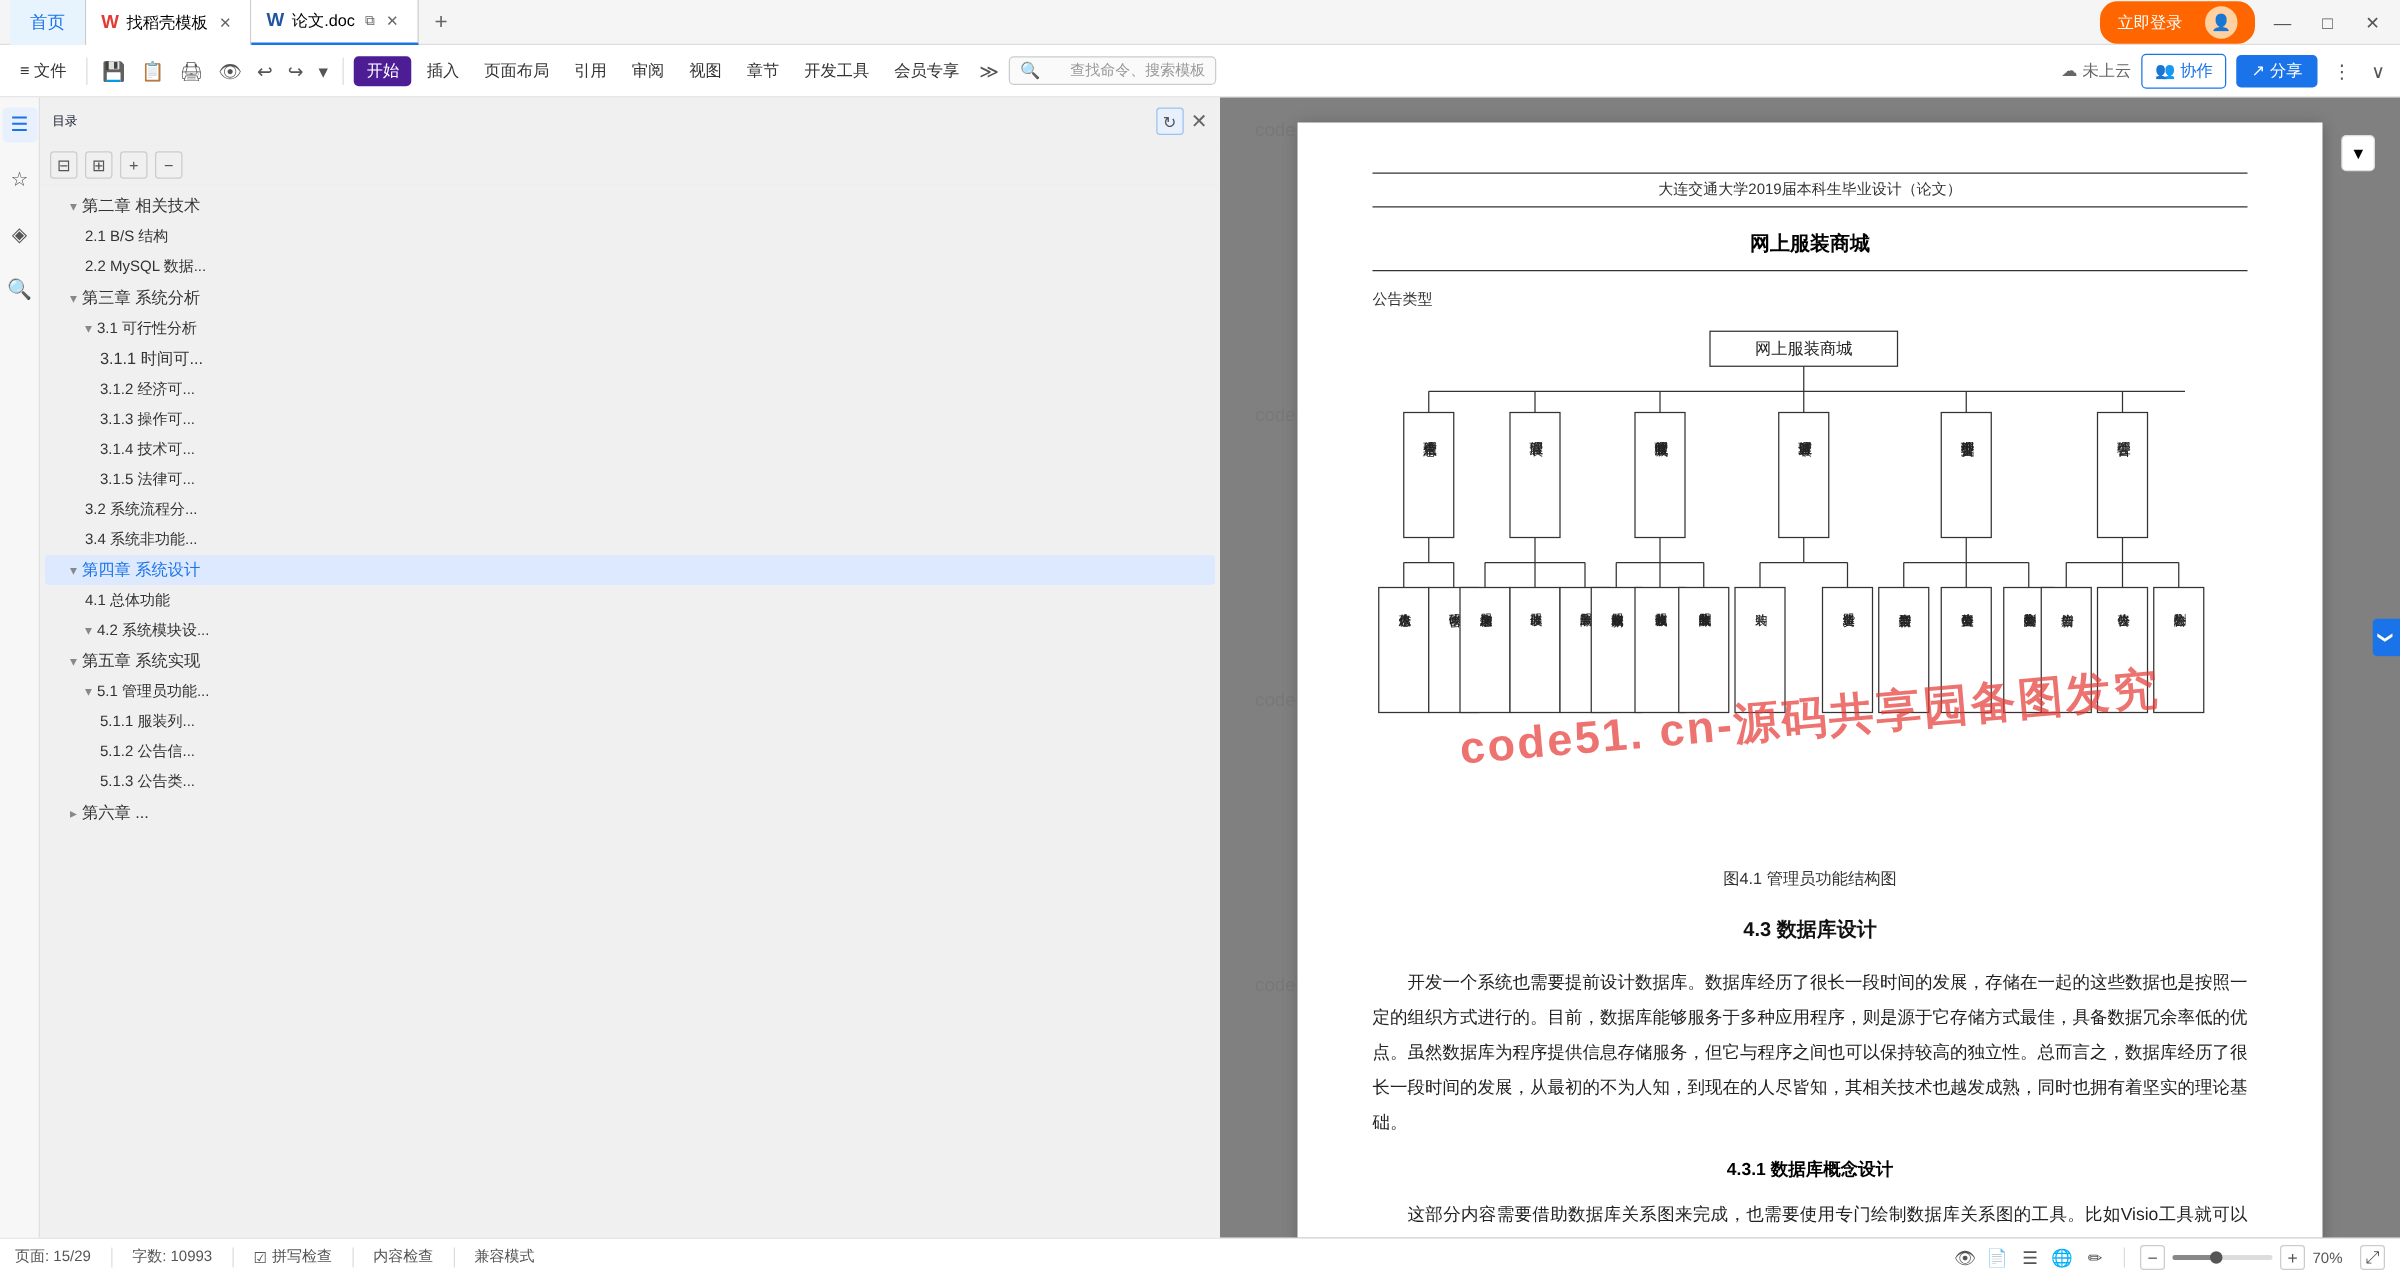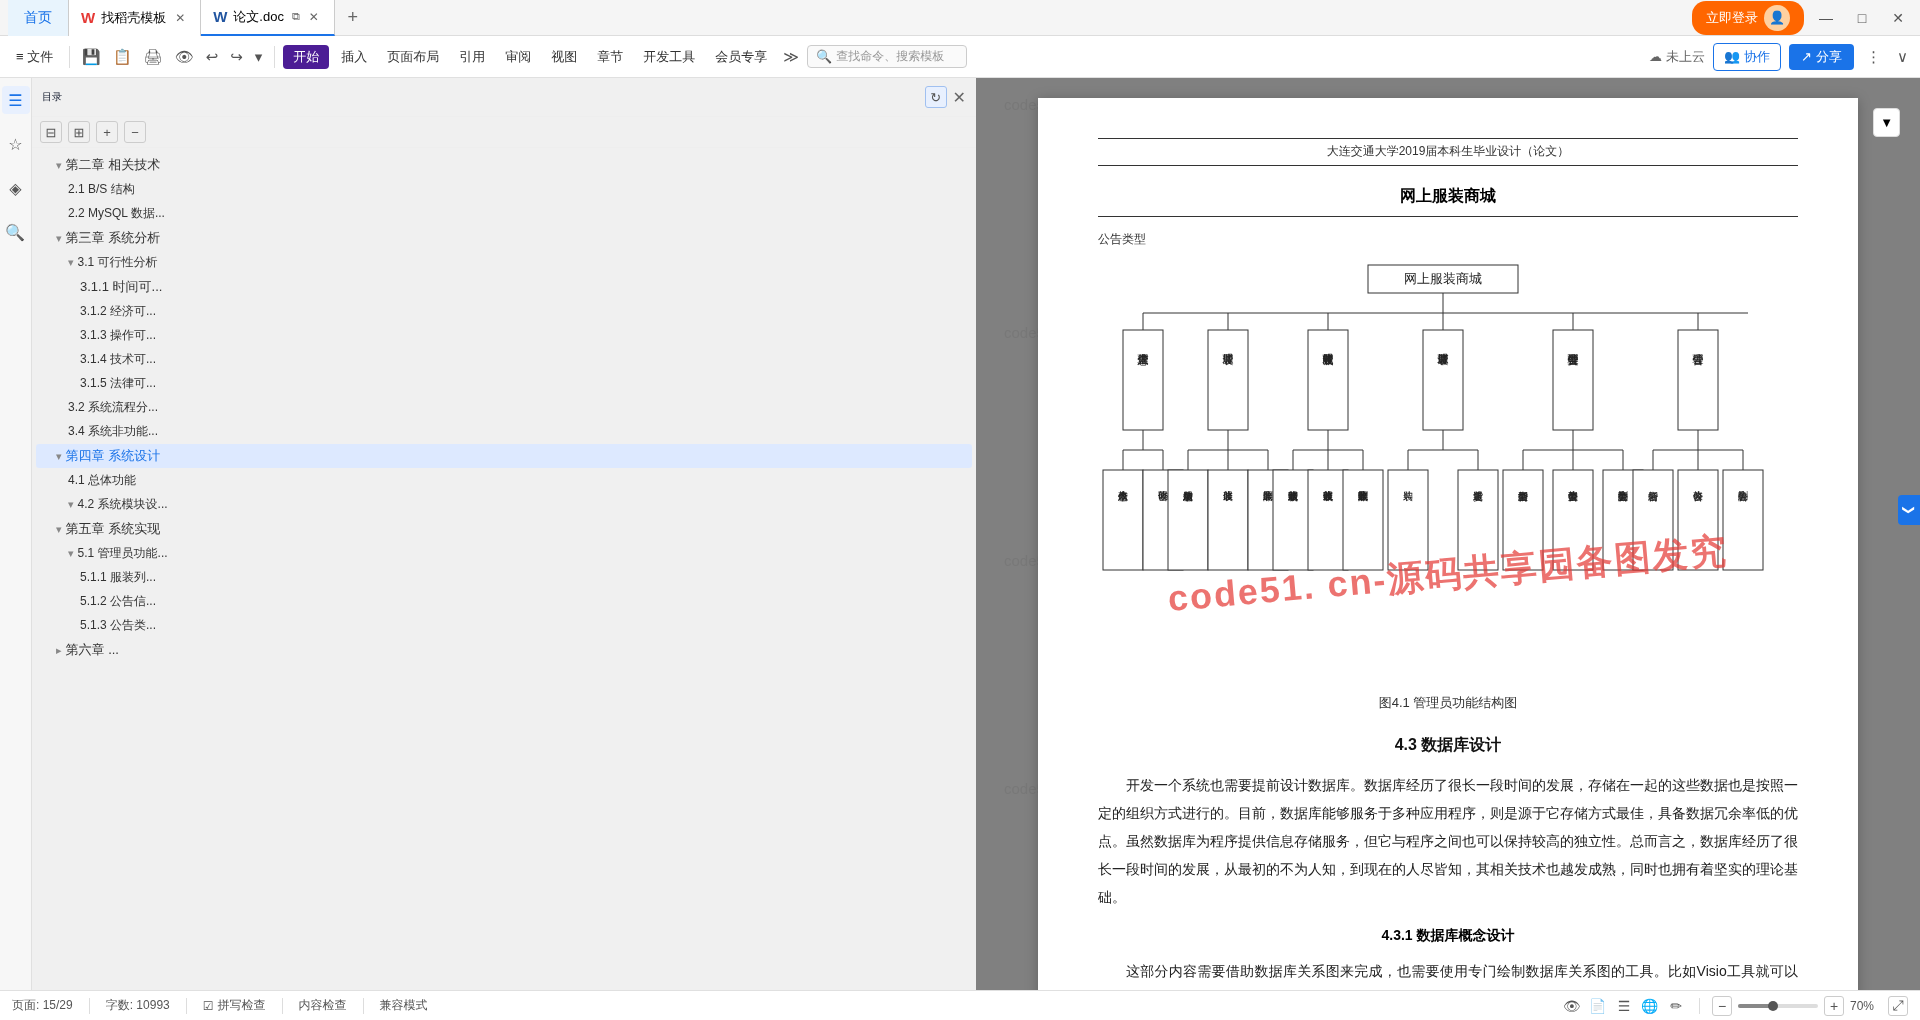--- a/index.html
+++ b/index.html
@@ -13,21 +13,21 @@
       display: flex; align-items: center; padding: 0 16px; height: 36px; background: #e8f4fd; color: #1a73e8; font-size: 14px; border-right: 1px solid #ccc; cursor: pointer;
     }
     .tab-item {
       display: flex; align-items: center; padding: 0 12px; height: 36px; background: #fff; border-right: 1px solid #ccc; cursor: pointer; gap: 6px; font-size: 13px;
     }
     .tab-close { width: 16px; height: 16px; display: flex; align-items: center; justify-content: center; border-radius: 3px; cursor: pointer; font-size: 12px; color: #666; }
     .tab-add { width: 28px; height: 28px; display: flex; align-items: center; justify-content: center; cursor: pointer; font-size: 18px; color: #666; margin-left: 4px; }
     .title-bar-spacer { flex: 1; }
     .title-bar-controls { display: flex; align-items: center; gap: 8px; }
     .win-btn { width: 28px; height: 28px; display: flex; align-items: center; justify-content: center; cursor: pointer; color: #555; font-size: 14px; border-radius: 3px; }
-    .login-btn { background: #ff6600; color: #fff; border: none; border-radius: 14px; padding: 4px 14px; cursor: pointer; font-size: 13px; display: flex; align-items: center; gap: 6px; }
+    .login-btn { background: #ff6600; color: #fff; border: none; border-radius: 14px; padding: 4px 14px; cursor: pointer; font-size: 13px; display: flex; align-items: center; gap: 18px; }
     .user-avatar { width: 26px; height: 26px; border-radius: 50%; background: #ffd0a0; display: flex; align-items: center; justify-content: center; font-size: 13px; color: #e05a00; }
 
     
     .toolbar {
       display: flex; align-items: center; height: 42px; background: #fff; border-bottom: 1px solid #e0e0e0; padding: 0 8px; gap: 4px;
     }
     .toolbar-item { padding: 3px 8px; cursor: pointer; border-radius: 3px; font-size: 13px; color: #333; white-space: nowrap; }
     .toolbar-item.active-btn { background: #4c1d95; color: #fff; border-radius: 4px; padding: 3px 10px; }
     .toolbar-sep { width: 1px; height: 22px; background: #ddd; margin: 0 4px; }
     .toolbar-icon { font-size: 15px; color: #555; cursor: pointer; padding: 4px; border-radius: 3px; }
@@ -146,21 +146,21 @@
   <div class="toolbar-item">引用</div>
   <div class="toolbar-item">审阅</div>
   <div class="toolbar-item">视图</div>
   <div class="toolbar-item">章节</div>
   <div class="toolbar-item">开发工具</div>
   <div class="toolbar-item">会员专享</div>
   <div class="toolbar-icon">≫</div>
 
   <div class="toolbar-search">
     <span>🔍</span>
-    <span style="font-size:12px;">查找命令、搜索模板</span>
+    <span style="font-size:12px;margin-left:20px;">查找命令、搜索模板</span>
   </div>
 
   <div class="toolbar-right">
     <div class="cloud-btn">
       <span>☁</span>
       <span>未上云</span>
     </div>
     <div class="collab-btn">
       <span>👥</span>
       <span>协作</span>

